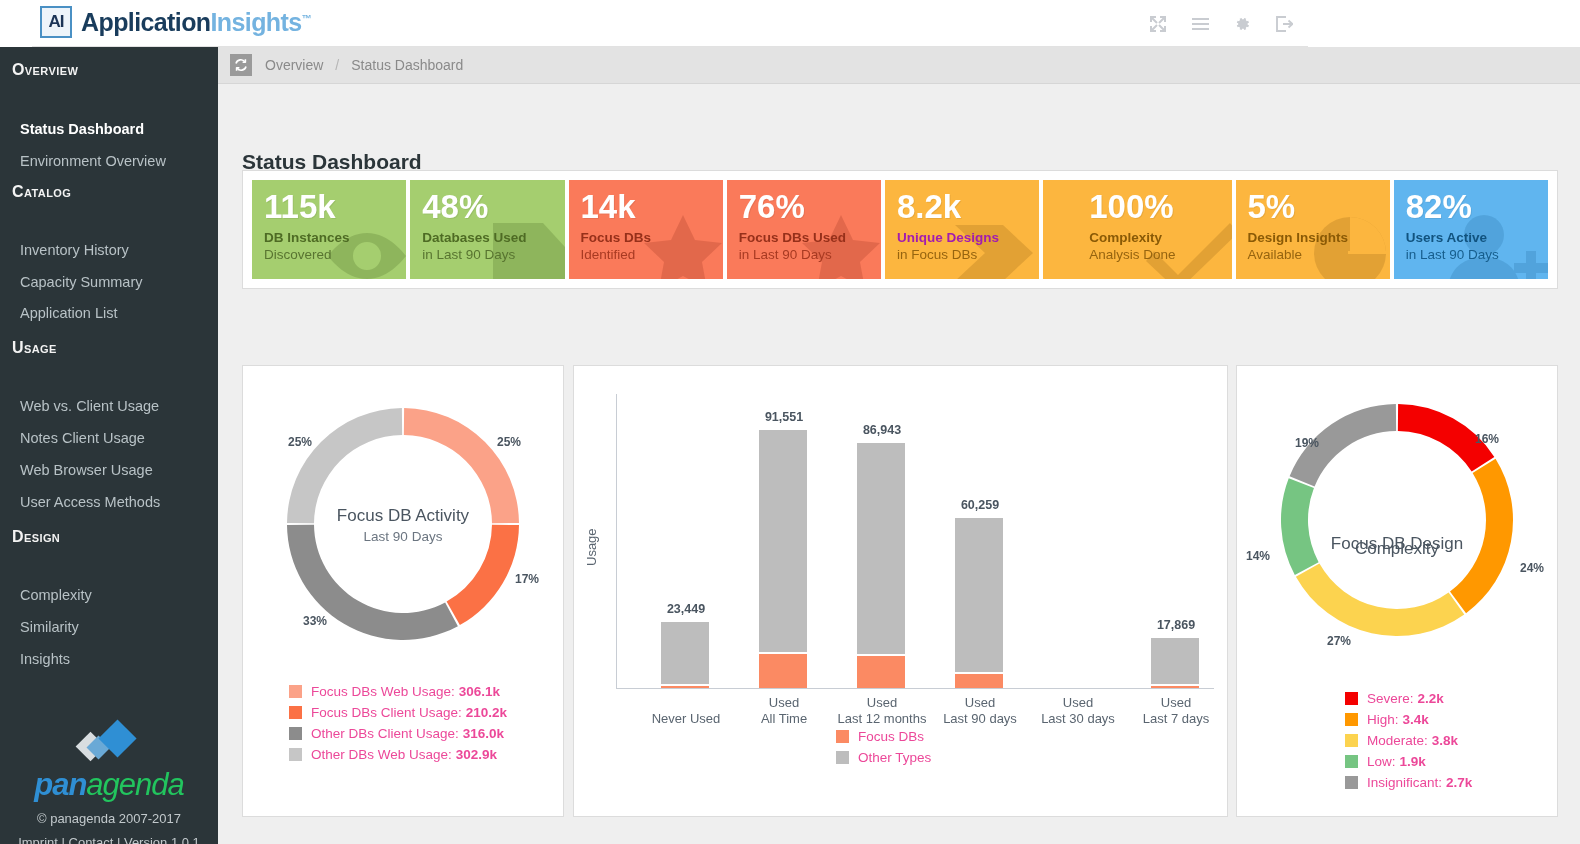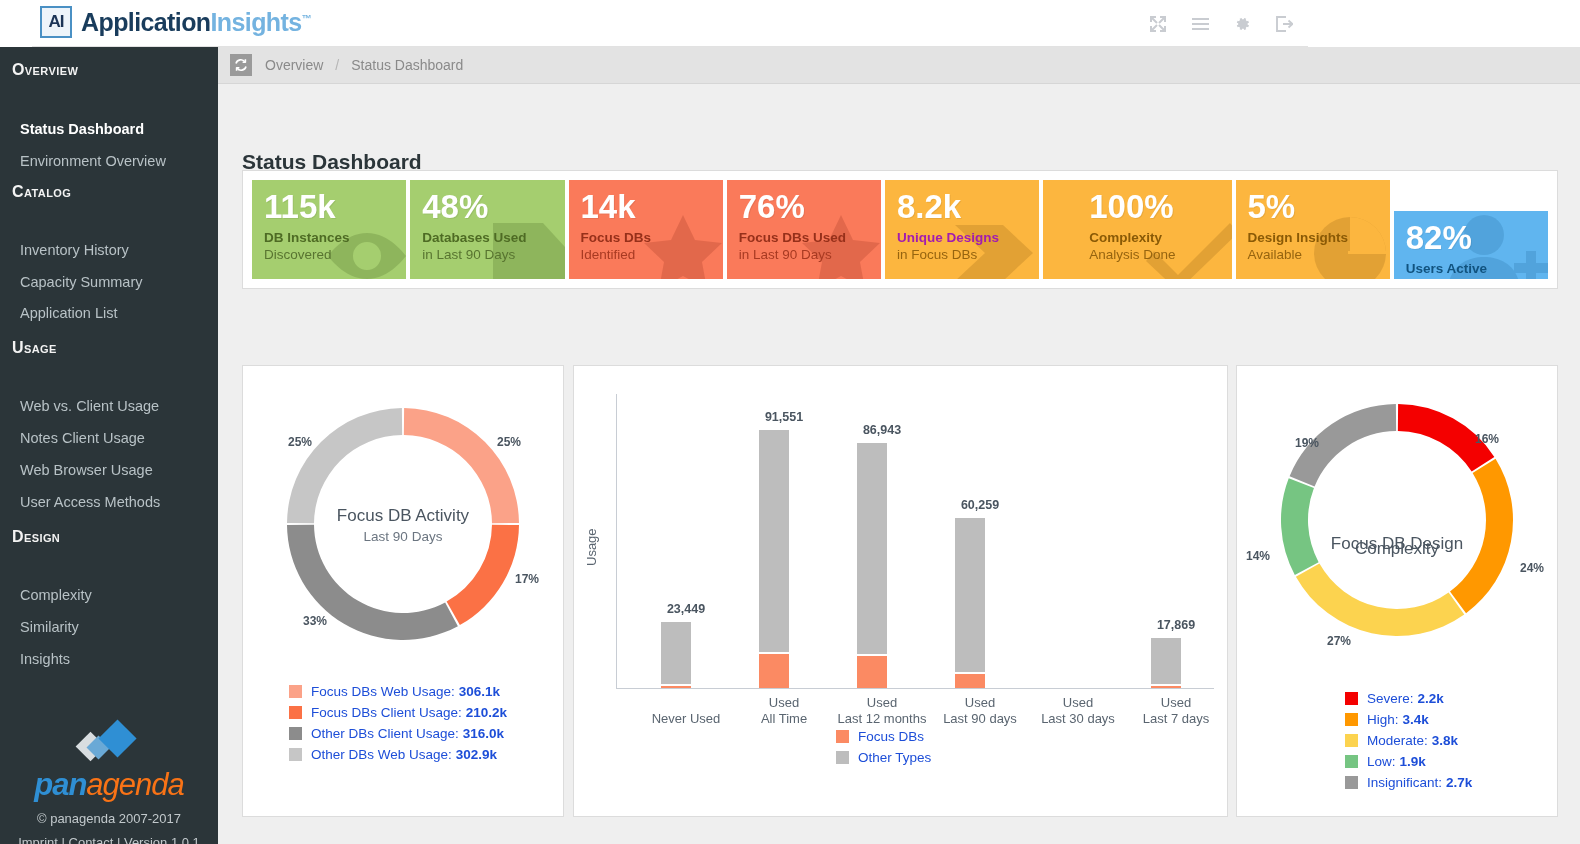--- a/index.html
+++ b/index.html
@@ -63,21 +63,21 @@
   .sq-grey {
     position: absolute; left: 80px; top: 13px; width: 21px; height: 21px;
     background: #d8dde0; transform: rotate(45deg);
   }
   .sq-mid {
     position: absolute; left: 90px; top: 16px; width: 17px; height: 17px;
     background: #6aa9d6; transform: rotate(45deg);
   }
   .brand-name { font-size: 31px; font-style: italic; font-weight: bold; letter-spacing: -1px; margin-top: -2px;}
   .brand-pan { color: #2f8fd4; }
-  .brand-agenda { color: #f97316; font-weight: normal; text-align: center; }
+  .brand-agenda { color: #22c55e; font-weight: normal; text-align: center; }
   .brand-copy { color: #c2c9cc; font-size: 13px; margin-top: 8px; }
   .brand-links { color: #c2c9cc; font-size: 13px; margin-top: 9px; }
   .brand-links span { cursor: pointer; }
 
   
   .content {
     position: absolute; left: 218px; top: 47px; width: 1362px; height: 797px;
     background: #efefef;
   }
   .breadcrumb-bar {
@@ -129,37 +129,37 @@
     position: absolute; width: 100%; text-align: center;
     font-size: 17px; color: #4a5560;
   }
   .donut-sub {
     position: absolute; width: 100%; text-align: center;
     font-size: 13.5px; color: #6b7580;
   }
 
   .pct-label { position: absolute; font-size: 12px; font-weight: bold; color: #4a5560; }
 
-  .legend { position: absolute; font-size: 13.5px; color: #1d4ed8; }
+  .legend { position: absolute; font-size: 13.5px; color: #ec4899; }
   .legend-row { display: flex; align-items: center; margin-bottom: 6px; white-space: nowrap; }
   .legend-sw { width: 13px; height: 13px; margin-right: 9px; flex: none; }
   .legend-val { font-weight: bold; margin-left: 4px; }
 
   
   .bar-axis-label {
     position: absolute; left: 10px; top: 200px;
     font-size: 13px; color: #5a6570;
     transform: rotate(-90deg); transform-origin: left top;
   }
   .bars {
     position: absolute; left: 42px; top: 28px; width: 598px; height: 295px;
   }
   .bar-baseline { position: absolute; left: 0; bottom: 0; width: 598px; height: 1px; background: #c8cdd4; }
   .bar-yaxis { position: absolute; left: 0; top: 0; width: 1px; height: 295px; background: #c8cdd4; }
-  .bar-col { position: absolute; bottom: 1px; width: 30px; }
+  .bar-col { position: absolute; bottom: 1px; width: 48px; }
   .bar-seg-other { width: 100%; background: #bdbdbd; }
   .bar-seg-focus { width: 100%; background: #fb8a63; border-top: 2px solid #ffffff; }
   .bar-total {
     position: absolute; width: 130px; left: -40px; text-align: center;
     font-size: 12.5px; font-weight: bold; color: #4a5560;
   }
   .bar-cat {
     position: absolute; width: 130px; left: -40px; text-align: center;
     font-size: 13px; color: #5a6570; line-height: 16px;
   }
@@ -305,21 +305,21 @@
         <div class="kpi" style="background: rgb(252, 182, 63);">
           <div class="kpi-bg"><svg width="92" height="80" viewBox="0 0 92 80">
               <circle cx="46" cy="42" r="36" fill="#5e3600"></circle>
               <path d="M46 42V6a36 36 0 0 1 36 36z" fill="#fcb63f"></path>
               <rect x="44" y="40" width="44" height="3" fill="#fcb63f"></rect>
             </svg></div>
           <div class="kpi-value">5%</div>
           <div class="kpi-l1" style="color:#8a5a06">Design Insights</div>
           <div class="kpi-l2" style="color:#96640f">Available</div>
         </div>
-        <div class="kpi" style="background: rgb(96, 181, 239); margin-top: 31px;">
+        <div class="kpi" style="background: rgb(96, 181, 239);">
           <div class="kpi-bg"><svg width="110" height="80" viewBox="0 0 110 80">
               <circle cx="40" cy="24" r="20" fill="#074d7c"></circle>
               <path d="M4 80c0-22 16-34 36-34s36 12 36 34z" fill="#074d7c"></path>
               <rect x="82" y="40" width="10" height="34" fill="#074d7c"></rect>
               <rect x="70" y="52" width="34" height="10" fill="#074d7c"></rect>
             </svg></div>
           <div class="kpi-value">82%</div>
           <div class="kpi-l1" style="color:#11537f">Users Active</div>
           <div class="kpi-l2" style="color:#175e8d">in Last 90 Days</div>
         </div>

